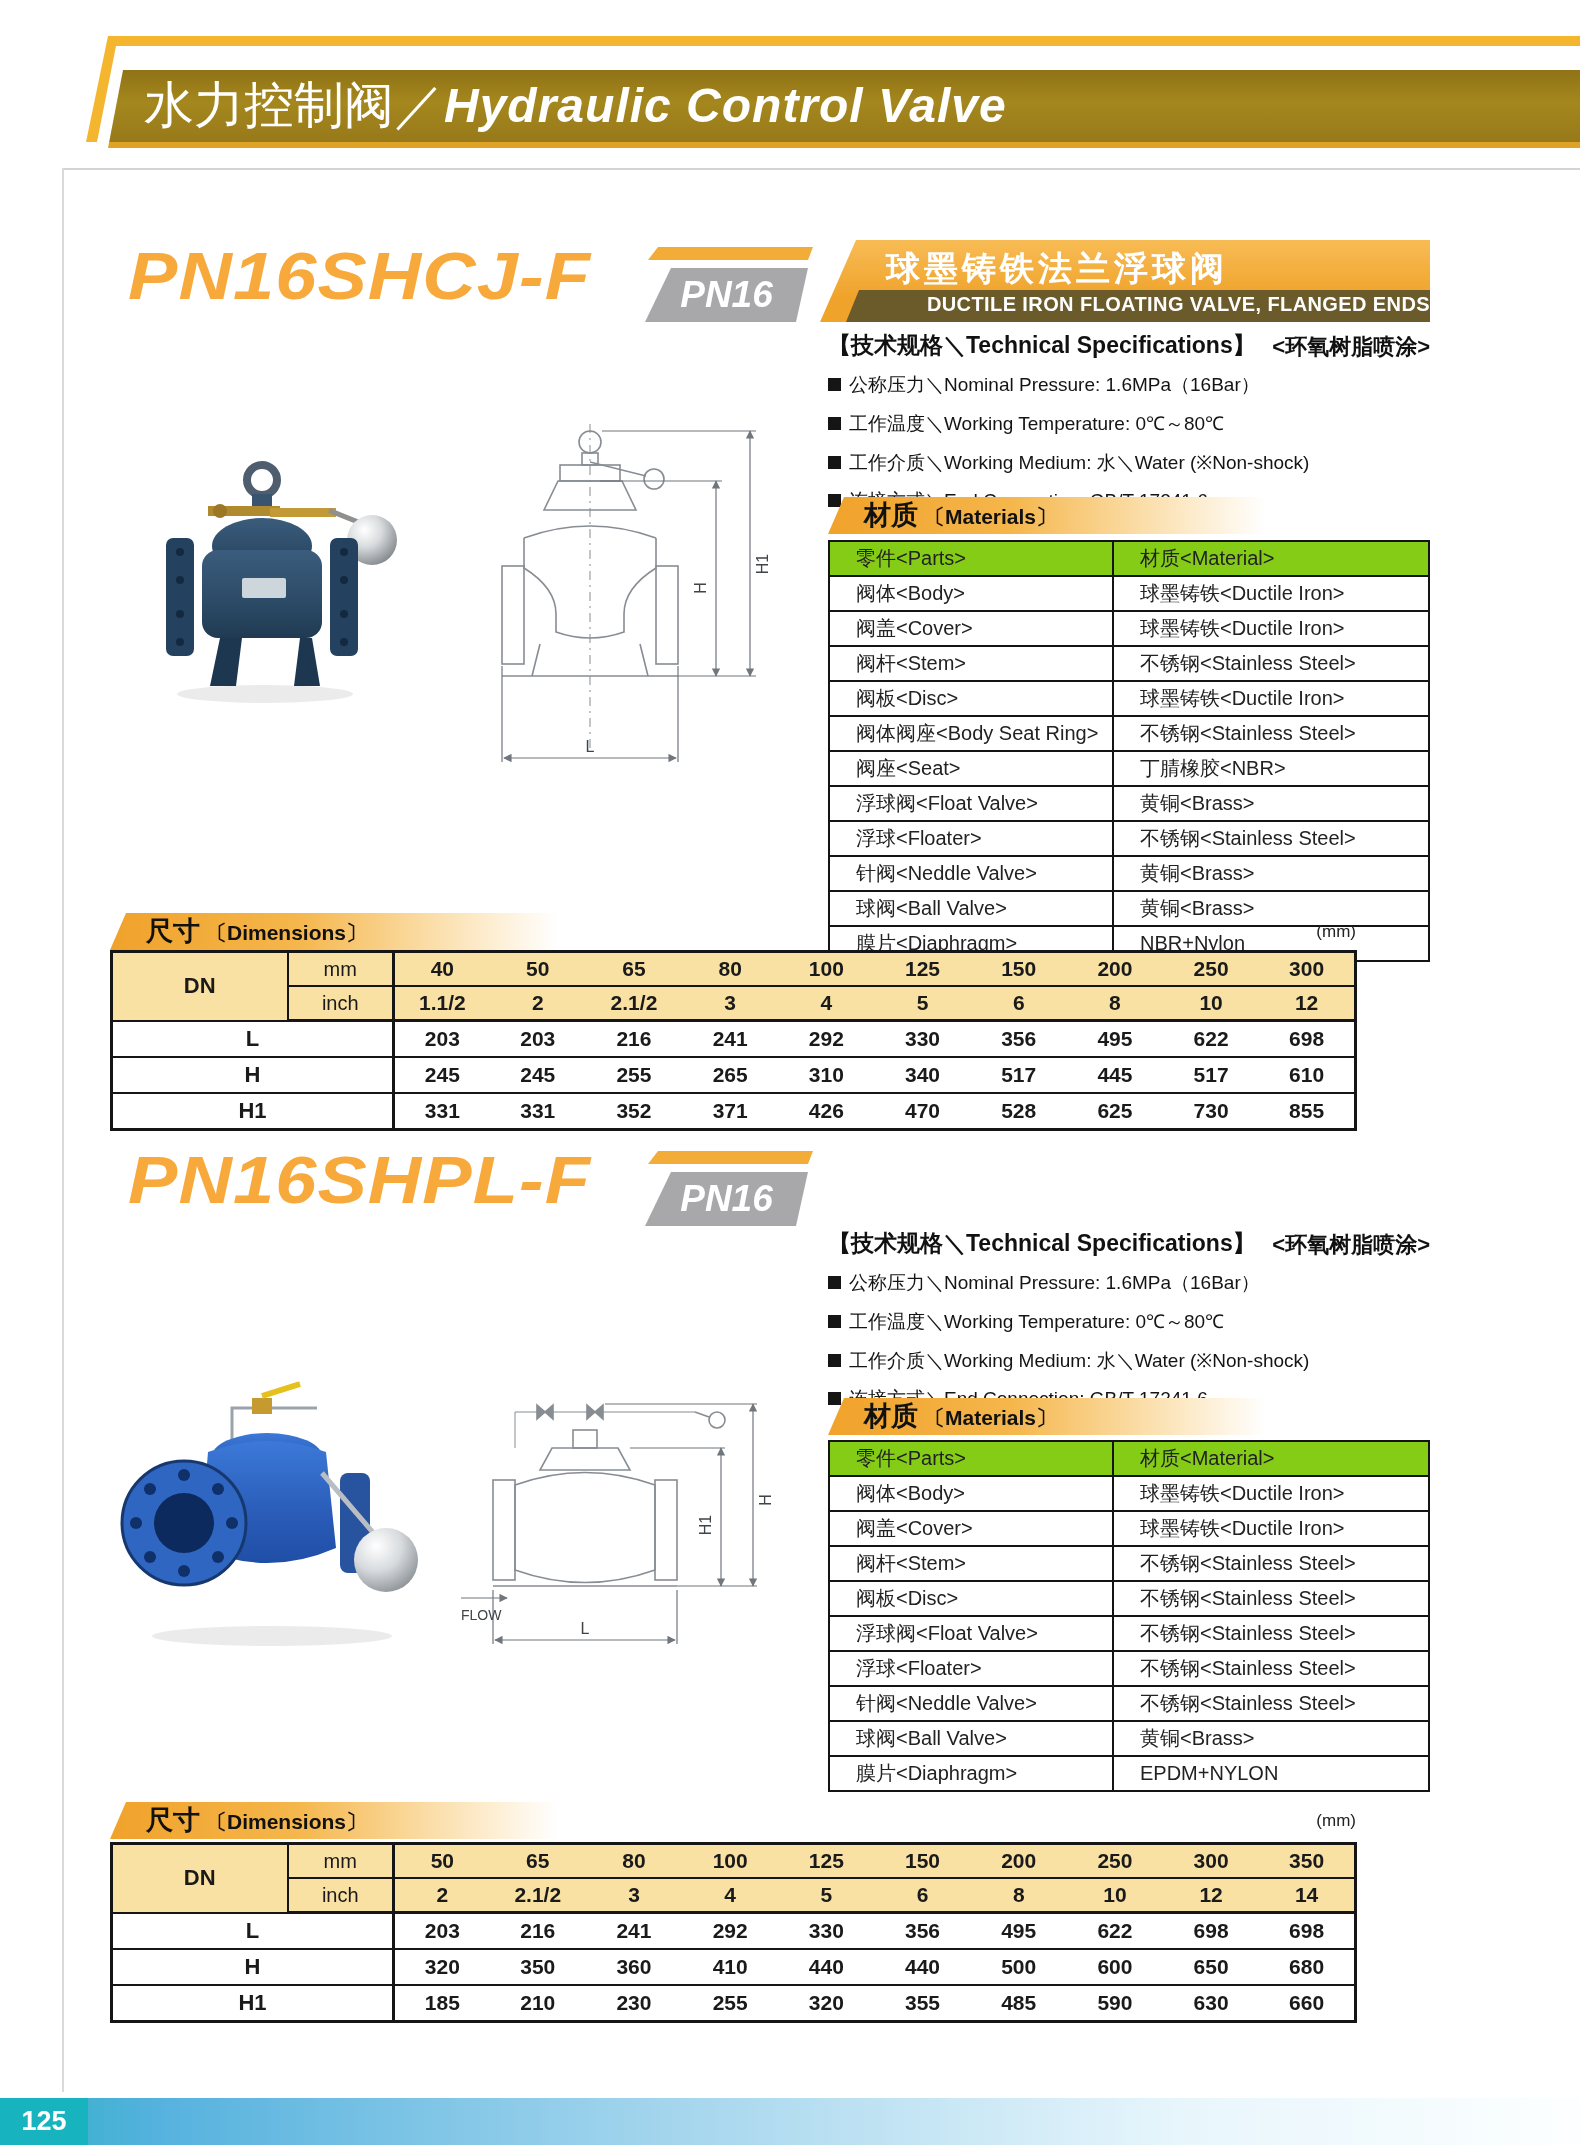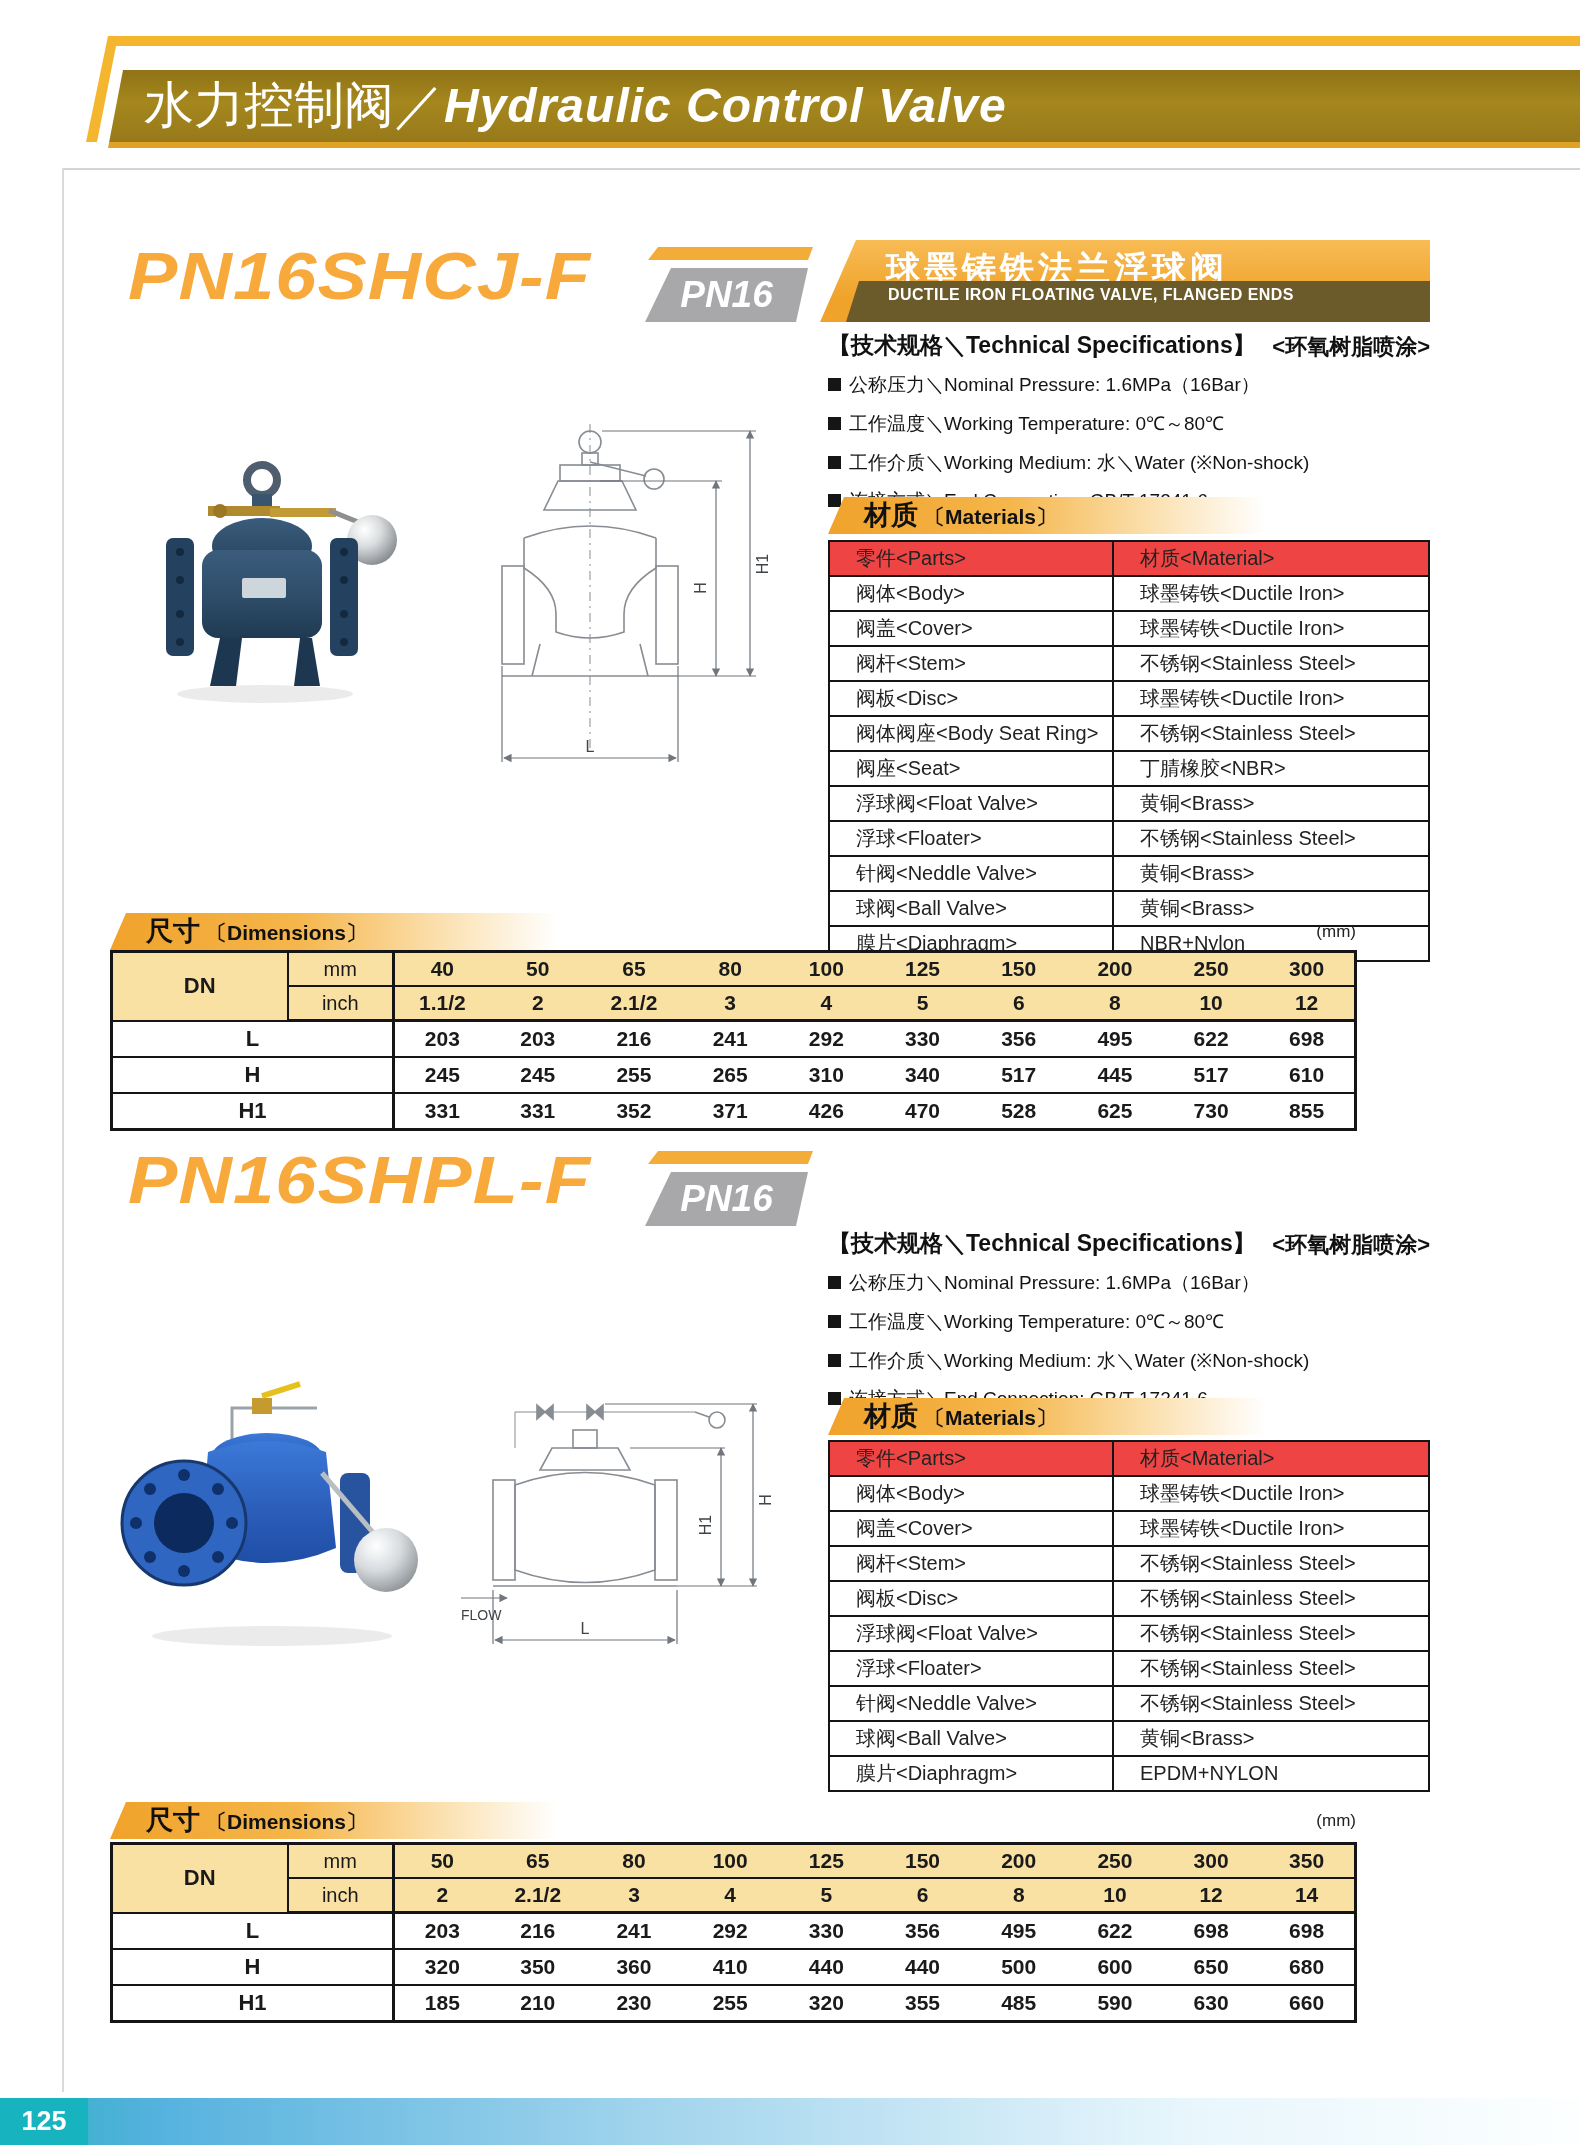--- a/index.html
+++ b/index.html
@@ -28,45 +28,45 @@
   .sliver{position:absolute;height:13px;background:#F3AC38;
           clip-path:polygon(10px 0,100% 0,calc(100% - 5px) 100%,0 100%);}
   .badge{position:absolute;width:163px;height:54px;background:#A8A8AB;color:#fff;
          clip-path:polygon(26px 0,100% 0,calc(100% - 12px) 100%,0 100%);
          font-weight:bold;font-style:italic;font-size:37px;text-align:center;line-height:54px;}
   .pban{position:absolute;width:610px;height:82px;
         background:linear-gradient(180deg,#F8BC55,#EFA32B 70%);
         clip-path:polygon(36px 0,100% 0,100% 100%,0 100%);}
   .pban .zh{display:block;padding:6px 0 0 66px;font-size:34px;font-weight:bold;color:#fff;
             letter-spacing:4px;white-space:nowrap;}
-  .pban .en{position:absolute;left:26px;right:0;bottom:0;height:41px;line-height:28px;
+  .pban .en{position:absolute;left:26px;right:0;bottom:0;height:32px;line-height:28px;
             background:#6B5B2B;clip-path:polygon(13px 0,100% 0,100% 100%,0 100%);
-            color:#fff;font-size:16px;font-weight:600;padding-left:42px;letter-spacing:.4px;
-            white-space:nowrap;}
+            color:#fff;font-size:20px;font-weight:600;padding-left:42px;letter-spacing:.4px;
+            white-space:nowrap;text-align:right;}
 
   
   .spec-h{position:absolute;font-size:23px;font-weight:bold;color:#111;white-space:nowrap;}
   .coat{position:absolute;font-size:22px;font-weight:bold;color:#111;width:230px;text-align:right;}
   .specs{position:absolute;width:640px;}
   .specs .item{font-size:19px;color:#141414;margin-bottom:12px;white-space:nowrap;}
   .sq{display:inline-block;width:13px;height:13px;background:#151515;margin-right:8px;}
 
   
   .gold-tab{position:absolute;height:37px;line-height:37px;padding-left:36px;white-space:nowrap;
             clip-path:polygon(16px 0,100% 0,100% 100%,0 100%);color:#111;
             background:linear-gradient(90deg,#F0A22B 0%,#F5B64B 40%,#FBDFAC 70%,#FFFFFF 96%);}
   .gold-tab .zh{font-size:27px;font-weight:bold;}
   .gold-tab .en{font-size:21px;font-weight:bold;margin-left:6px;}
 
   
   .mat-table{position:absolute;border-collapse:collapse;table-layout:fixed;width:600px;
              background:#fff;border:2px solid #141414;}
   .mat-table td{border:2px solid #141414;font-size:20px;color:#222;height:25px;
                 padding:3px 8px 3px 26px;white-space:nowrap;overflow:hidden;}
-  .mat-table tr.mhead td{background:#ef4444;margin-left:32px;}
+  .mat-table tr.mhead td{background:#84cc16;margin-left:32px;}
 
   
   .mmnote{position:absolute;font-size:17px;color:#222;width:116px;text-align:right;}
   .dim-table{position:absolute;border-collapse:collapse;table-layout:fixed;width:1247px;
              background:#fff;border:3px solid #151515;}
   .dim-table td{border-top:2px solid #151515;border-bottom:2px solid #151515;
                 text-align:center;font-weight:bold;font-size:21px;color:#1a1a1a;padding:4px 0;}
   .dim-table .hd{background:#F9E1A3;}
   .dim-table .dn{font-size:22px;border-right:2px solid #151515;}
   .dim-table .unit{font-weight:normal;font-size:20px;border-right:3px solid #151515;}

